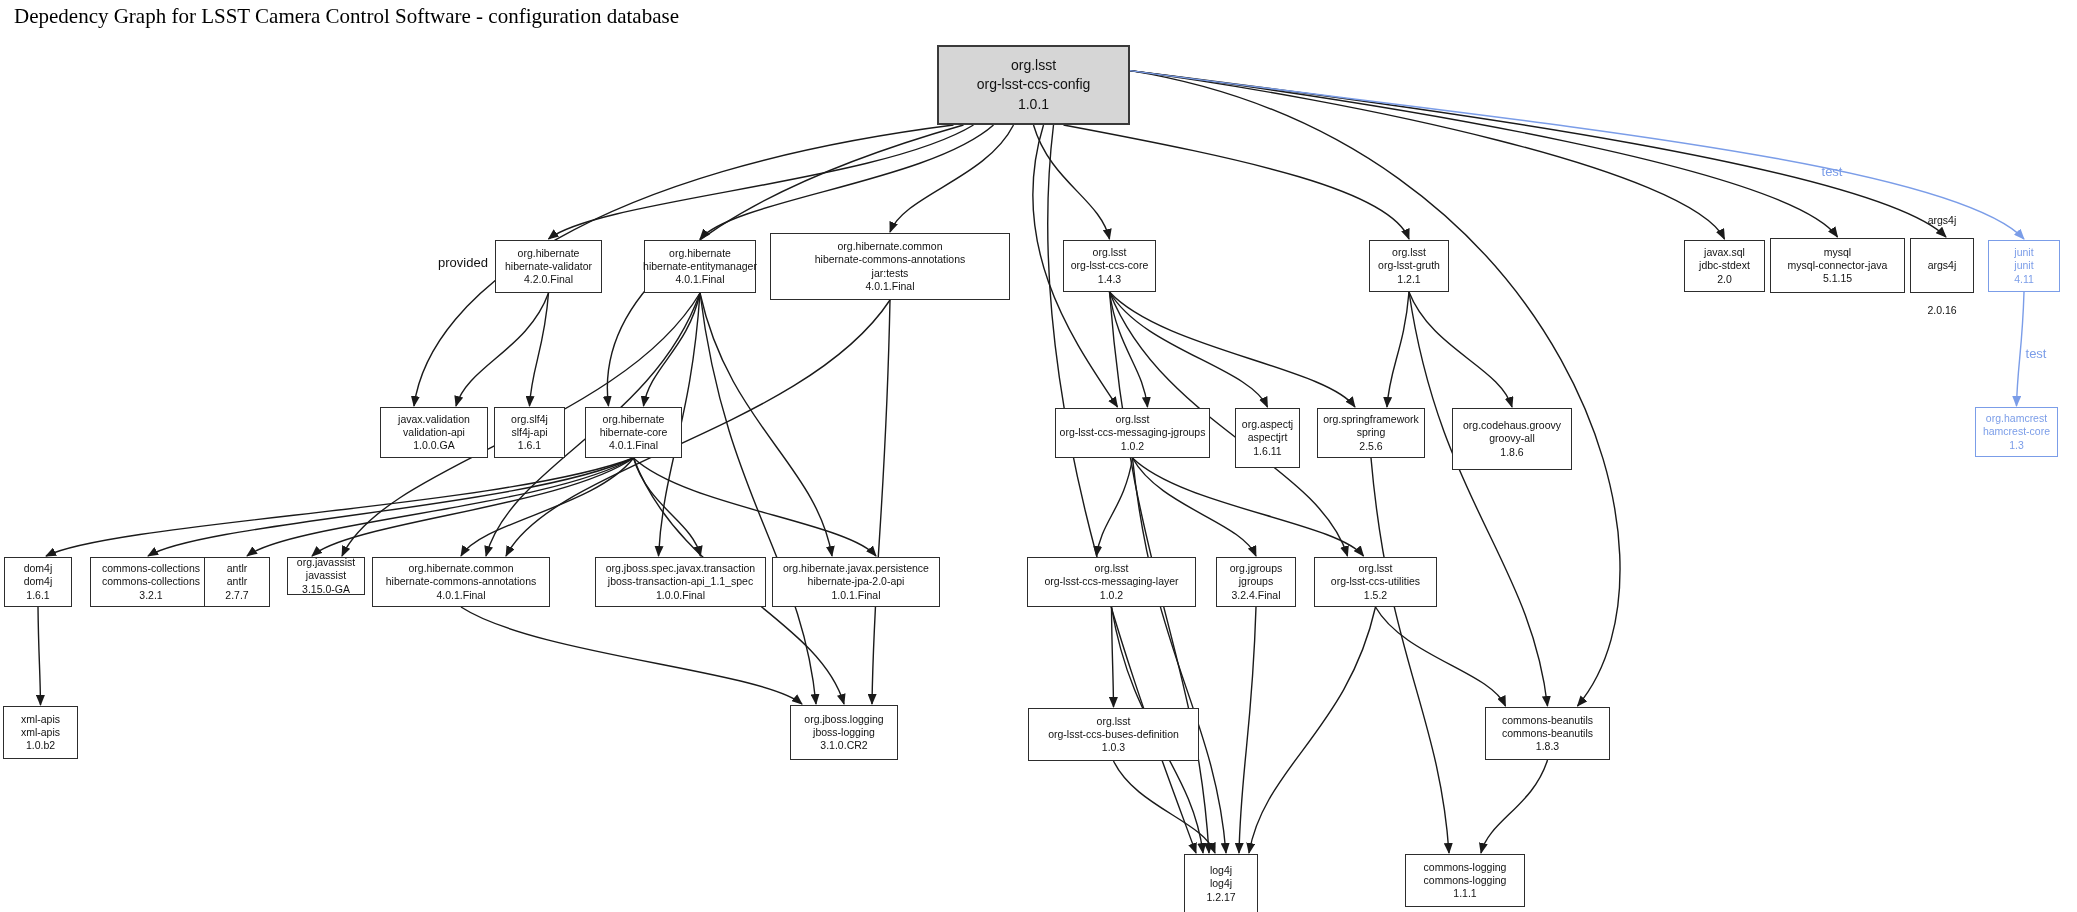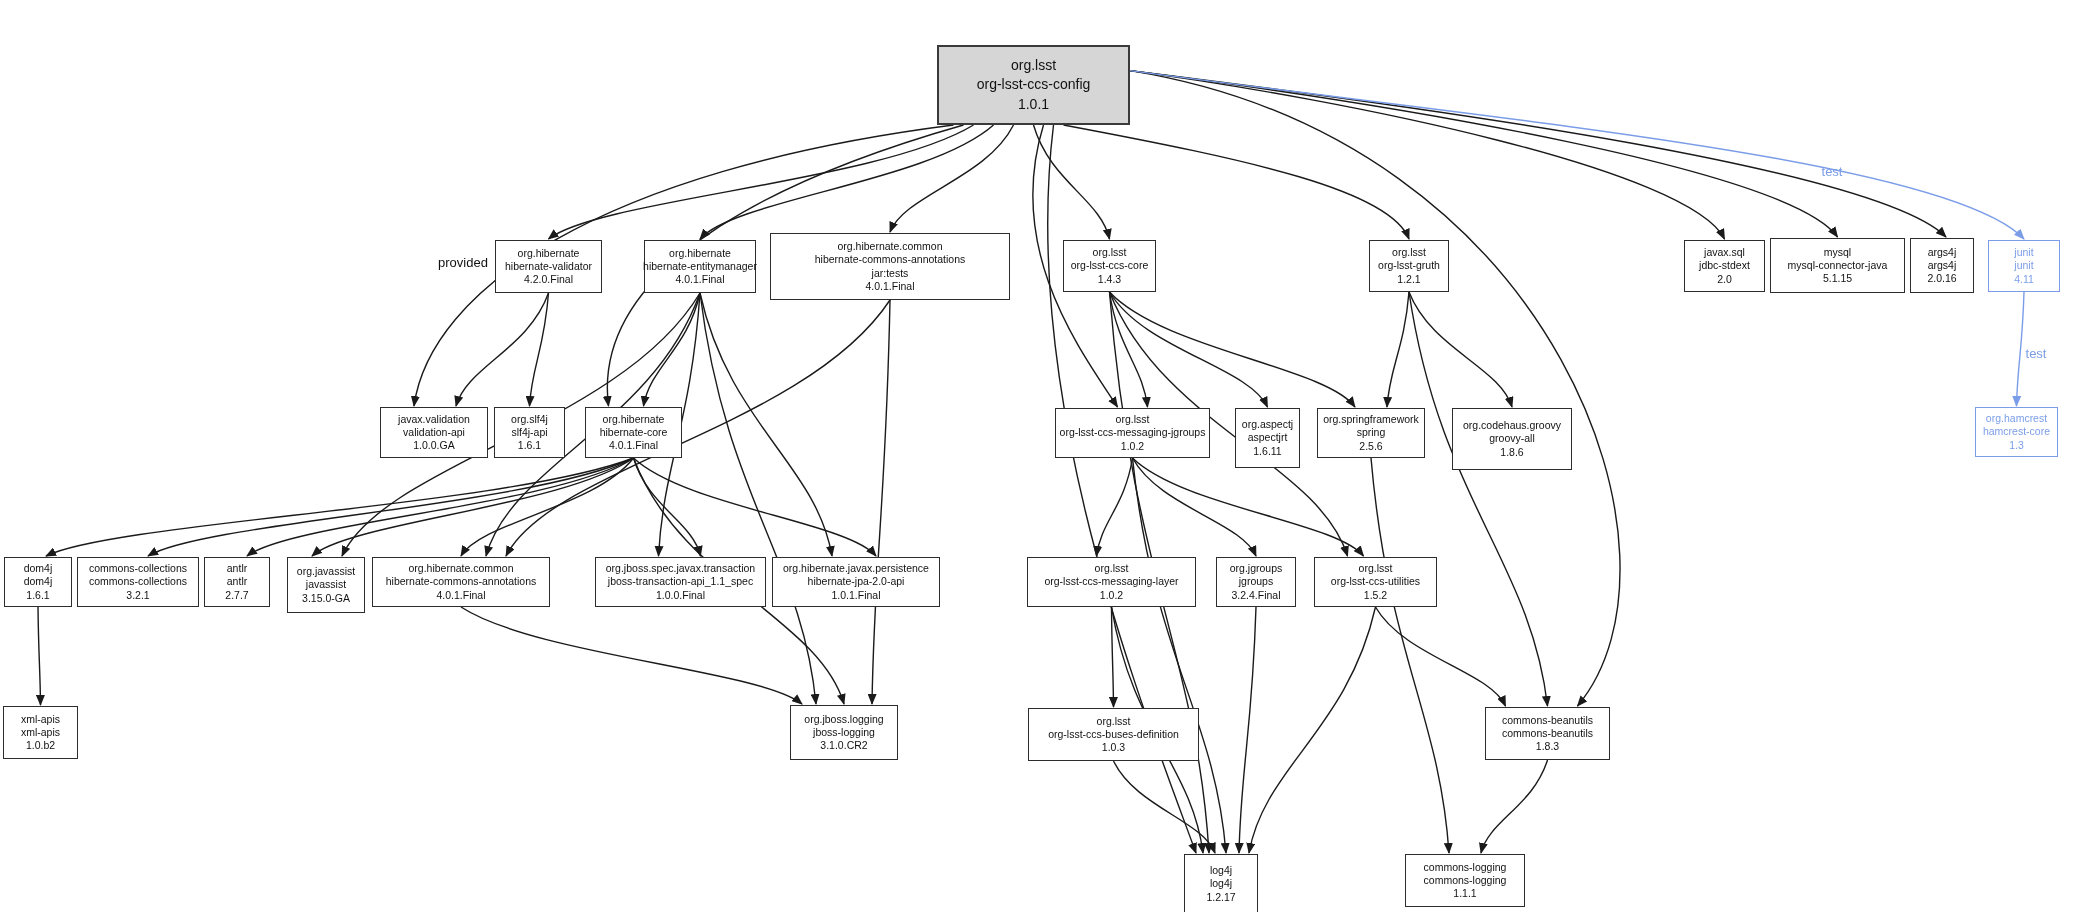--- a/index.html
+++ b/index.html
@@ -14,20 +14,21 @@
   .node-root{background:#d6d6d6;border:2px solid #3a3a3a;font-size:14px;line-height:1.4;}
   .node-test{border-color:#7b9de8;color:#7b9de8;}
   .edge-label{position:absolute;transform:translate(-50%,-50%);font-size:13px;color:#111;
               white-space:nowrap;}
   .edge-label.test{color:#7b9de8;}
 </style>
 </head>
 <body>
 
 <div id="stage">
+  <div id="graph-title">Depedency Graph for LSST Camera Control Software - configuration database</div>
   <svg id="edge-layer" viewBox="0 0 2077 912" xmlns="http://www.w3.org/2000/svg">
     <defs>
       <marker id="arrow-black" markerWidth="11" markerHeight="9" refX="10" refY="4.5" orient="auto" markerUnits="userSpaceOnUse">
         <path d="M0,0 L11,4.5 L0,9 z" fill="#1a1a1a"></path>
       </marker>
       <marker id="arrow-blue" markerWidth="11" markerHeight="9" refX="10" refY="4.5" orient="auto" markerUnits="userSpaceOnUse">
         <path d="M0,0 L11,4.5 L0,9 z" fill="#7b9de8"></path>
       </marker>
     </defs>
     <g id="edges">
@@ -123,21 +124,21 @@
       <div class="node" style="left: 1684px; top: 240px; width: 81px; height: 52px;">
         <div>javax.sql</div>
         <div>jdbc-stdext</div>
         <div>2.0</div>
       </div>
       <div class="node" style="left: 1770px; top: 238px; width: 135px; height: 55px;">
         <div>mysql</div>
         <div>mysql-connector-java</div>
         <div>5.1.15</div>
       </div>
-      <div class="node" style="left: 1910px; top: 238px; width: 64px; height: 55px;">
+      <div class="node" style="left: 1910px; top: 238px; width: 64px; height: 55px; gap: 32px;">
         <div>args4j</div>
         <div>args4j</div>
         <div>2.0.16</div>
       </div>
       <div class="node node-test" style="left: 1988px; top: 240px; width: 72px; height: 52px;">
         <div>junit</div>
         <div>junit</div>
         <div>4.11</div>
       </div>
       <div class="node" style="left: 380px; top: 407px; width: 108px; height: 51px;">
@@ -178,31 +179,31 @@
       <div class="node node-test" style="left: 1975px; top: 407px; width: 83px; height: 50px;">
         <div>org.hamcrest</div>
         <div>hamcrest-core</div>
         <div>1.3</div>
       </div>
       <div class="node" style="left: 4px; top: 557px; width: 68px; height: 50px;">
         <div>dom4j</div>
         <div>dom4j</div>
         <div>1.6.1</div>
       </div>
-      <div class="node" style="left: 77px; top: 557px; width: 122px; height: 50px; justify-content: center;">
+      <div class="node" style="left: 90px; top: 557px; width: 122px; height: 50px; justify-content: center;">
         <div>commons-collections</div>
         <div>commons-collections</div>
         <div>3.2.1</div>
       </div>
       <div class="node" style="left: 204px; top: 557px; width: 66px; height: 50px;">
         <div>antlr</div>
         <div>antlr</div>
         <div>2.7.7</div>
       </div>
-      <div class="node" style="left: 287px; top: 557px; width: 78px; height: 56px;">
+      <div class="node" style="left: 287px; top: 557px; width: 78px; height: 38px;">
         <div>org.javassist</div>
         <div>javassist</div>
         <div>3.15.0-GA</div>
       </div>
       <div class="node" style="left: 372px; top: 557px; width: 178px; height: 50px;">
         <div>org.hibernate.common</div>
         <div>hibernate-commons-annotations</div>
         <div>4.0.1.Final</div>
       </div>
       <div class="node" style="left: 595px; top: 557px; width: 171px; height: 50px;">

